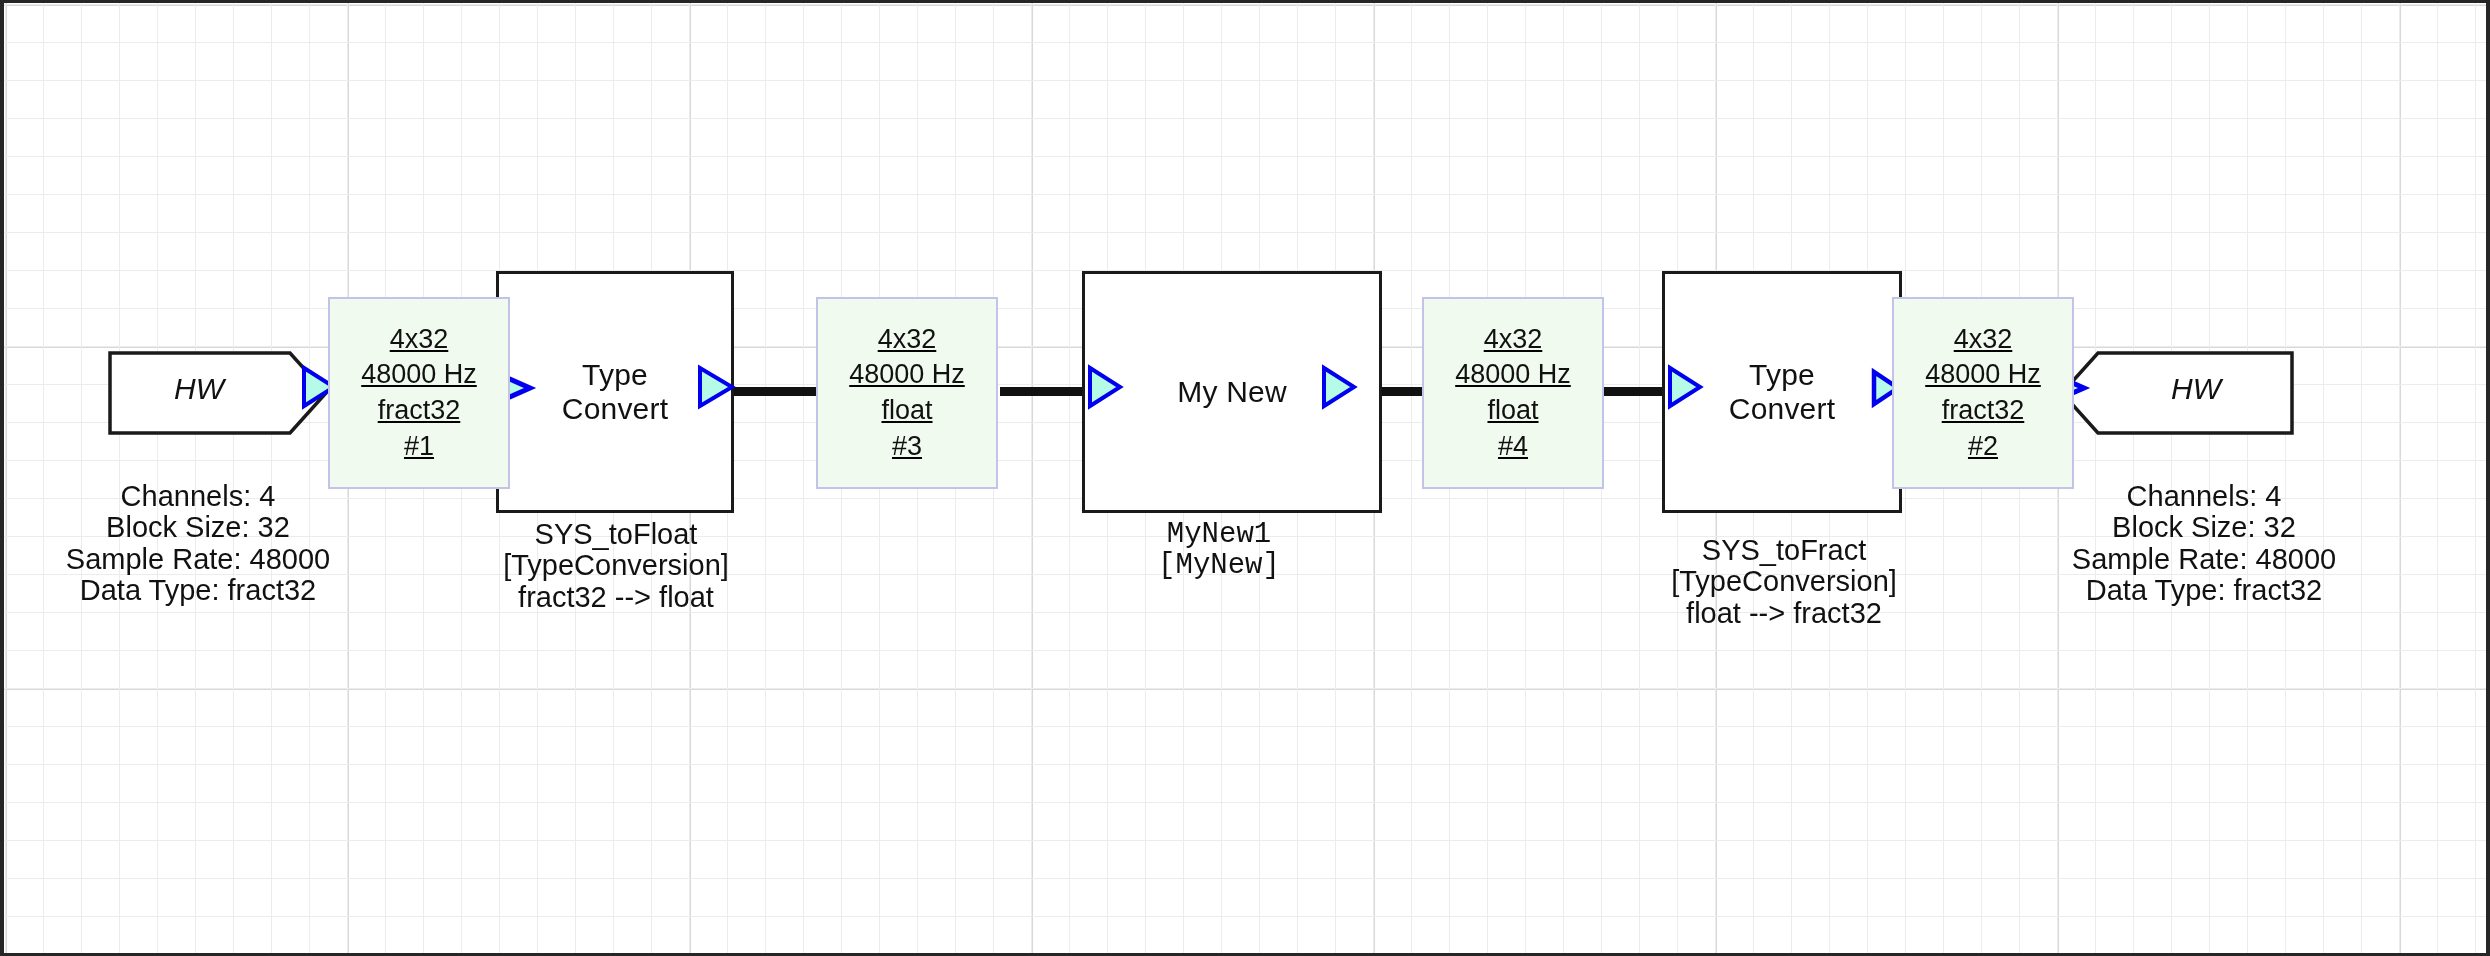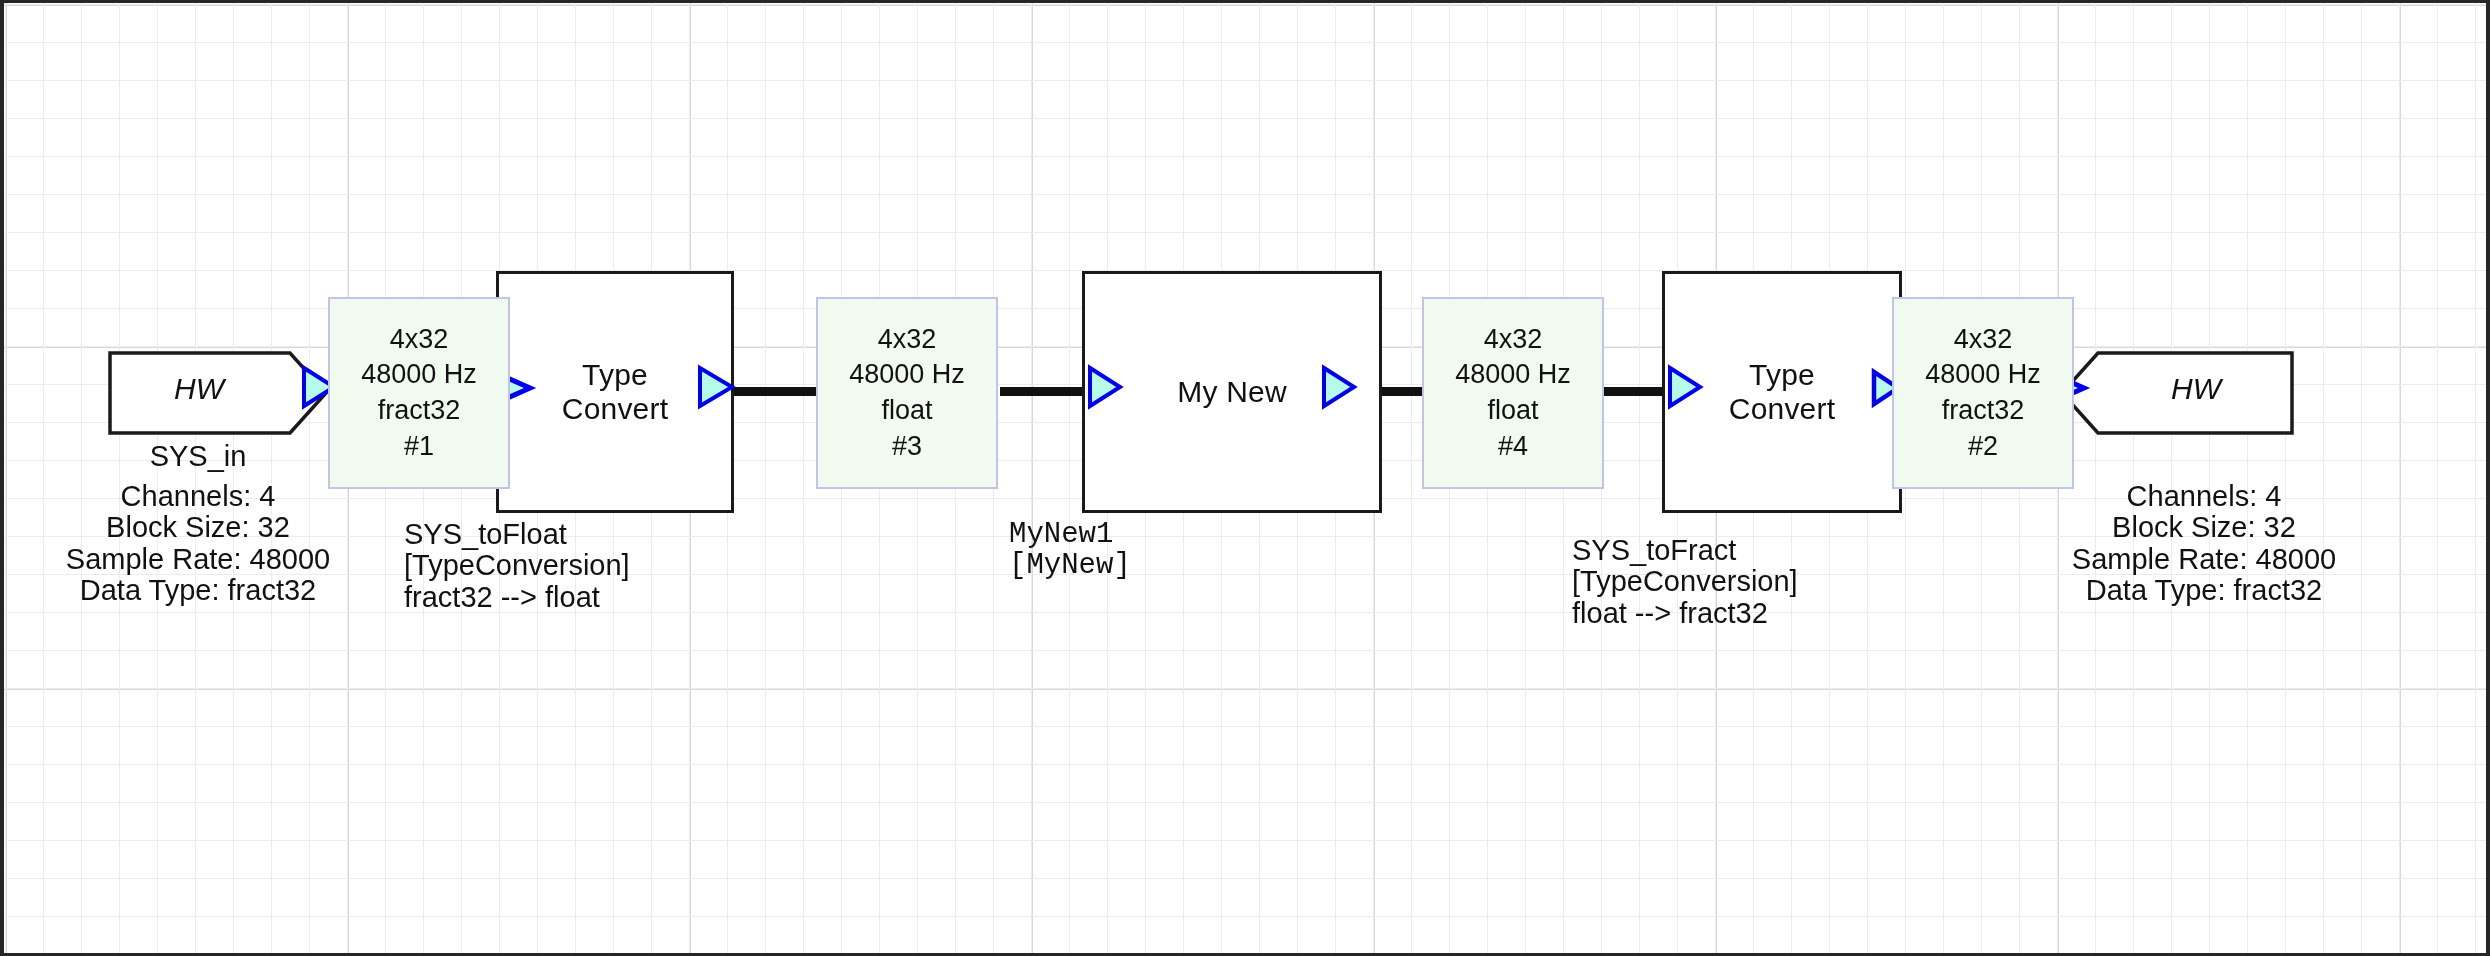--- a/index.html
+++ b/index.html
@@ -73,20 +73,21 @@
     position: absolute;
     box-sizing: border-box;
     background: #f1faee;
     border: 2px solid #c3c3ea;
     display: flex;
     flex-direction: column;
     align-items: center;
     justify-content: center;
     z-index: 9;
     padding: 8px 6px;
+    text-decoration: underline;
   }
   .sig-line {
     font-size: 27px;
     color: #111111;
     line-height: 1.32;
     text-align: center;
     white-space: nowrap;
   }
 
   
@@ -100,20 +101,21 @@
   
   .port { position: absolute; z-index: 8; }
   .port svg { display: block; overflow: visible; }
 
   
   .caption {
     position: absolute;
     font-size: 29px;
     color: #111111;
     line-height: 1.08;
+    text-align: center;
     white-space: pre-line;
     z-index: 5;
   }
 
   
   .info {
     position: absolute;
     font-size: 29px;
     color: #111111;
     line-height: 1.08;
@@ -138,21 +140,20 @@
     </svg>
   </div>
   <div class="hw-label" style="left:104px; top:369px; width:182px; text-align:center;">HW</div>
 
   <div class="port" style="left:296px; top:362px;">
     <svg width="40" height="44" viewBox="0 0 40 44">
       <polygon points="4,3 4,41 34,22" fill="#b5fbe8" stroke="#0000ee" stroke-width="4" stroke-linejoin="miter"></polygon>
     </svg>
   </div>
 
-  <div class="info" style="left:14px; top:438px; width:360px;">SYS_in</div>
   <div class="info" style="left:-6px; top:478px; width:400px;">Channels: 4
 Block Size: 32
 Sample Rate: 48000
 Data Type: fract32</div>
 
   <div class="sig-box" style="left:324px; top:294px; width:182px; height:192px;">
     <div class="sig-line">4x32</div>
     <div class="sig-line">48000 Hz</div>
     <div class="sig-line">fract32</div>
     <div class="sig-line">#1</div>

